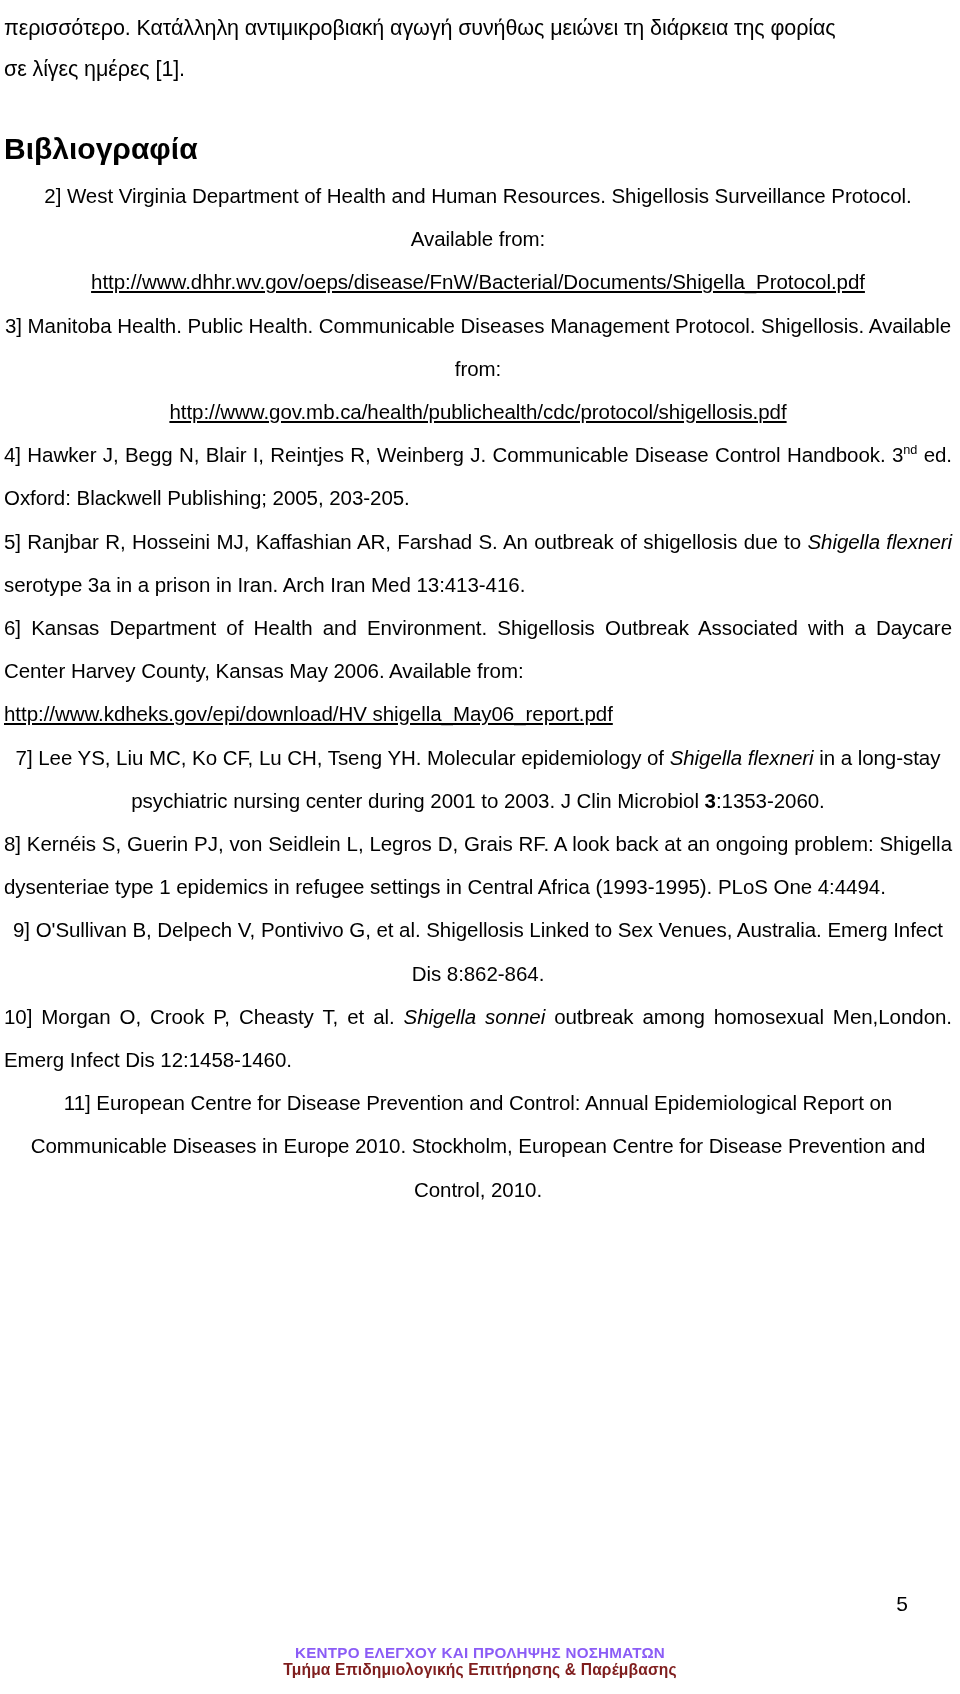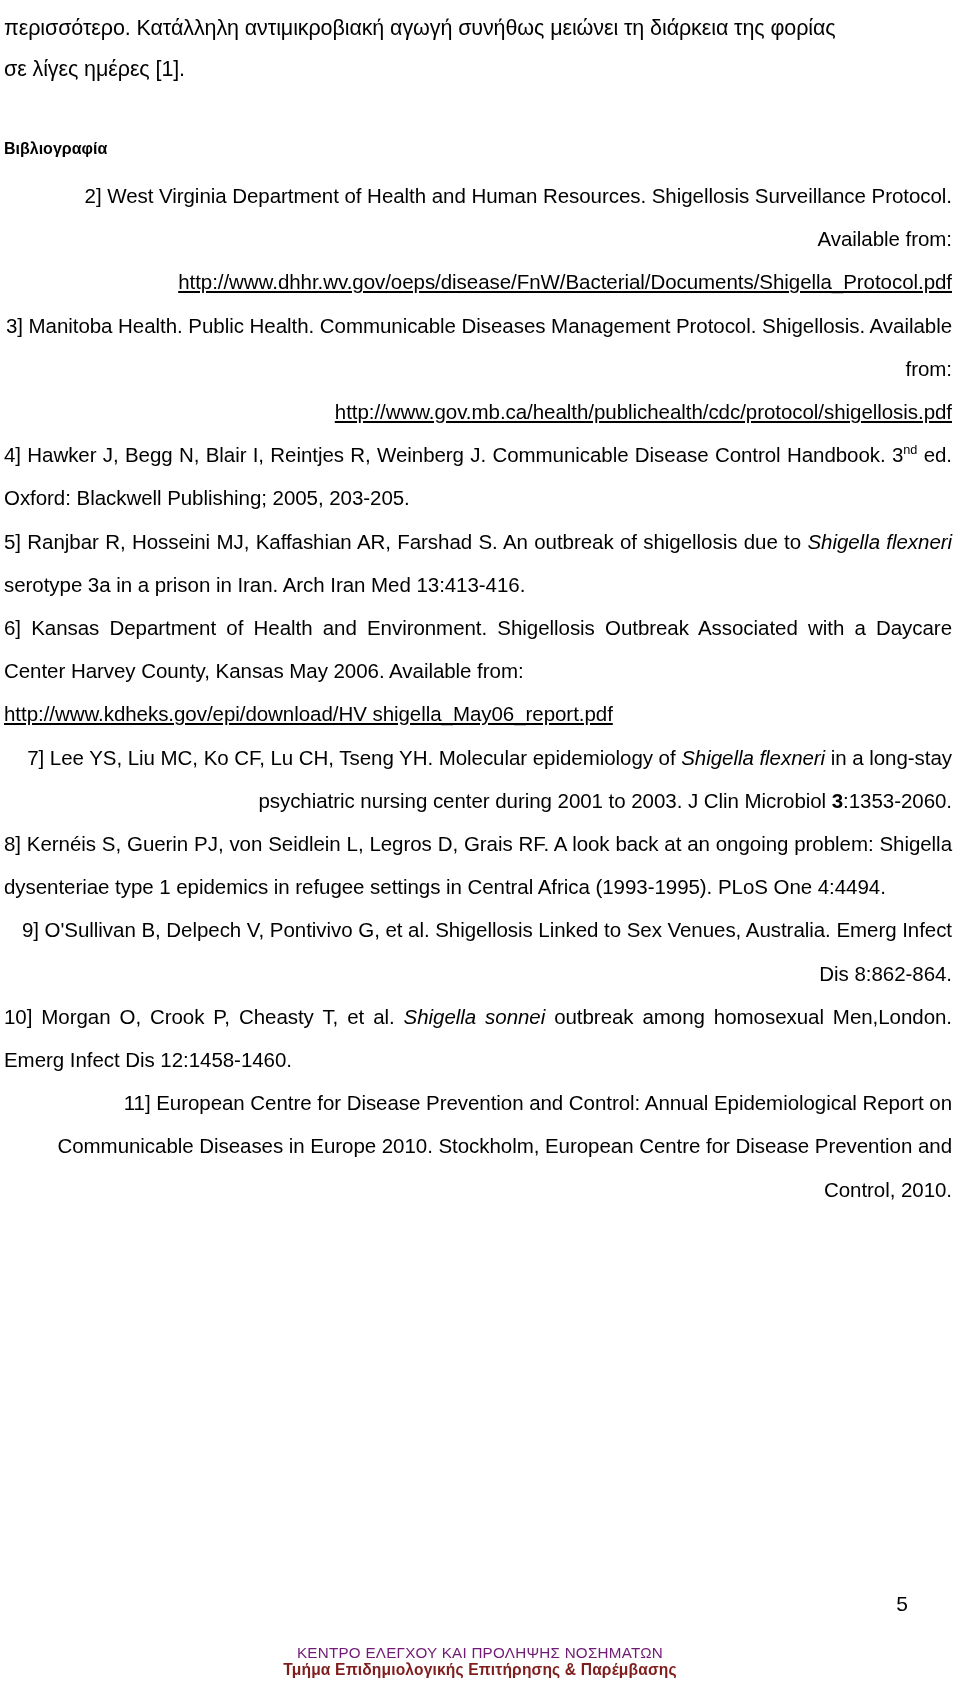--- a/index.html
+++ b/index.html
@@ -31,21 +31,21 @@
     text-align: justify;
     text-justify: inter-word;
     margin: 0;
     padding-top: 8px;
     letter-spacing: -0.1px;
   }
   .intro .lastline { display: block; }
 
   
   .heading {
-    font-size: 16px;
+    font-size: 30px;
     font-weight: bold;
     margin: 0;
     padding-top: 44px;
     padding-bottom: 10px;
     line-height: 30px;
   }
 
   
   .reflist {
     margin: 0;
@@ -55,21 +55,21 @@
   .ref {
     font-size: 20.5px;
     line-height: 43.2px;
     text-align: justify;
     text-justify: inter-word;
     margin: 0;
     padding: 0;
     letter-spacing: -0.05px;
   }
   
-  .ref.nojustify { text-align: right; }
+  .ref.nojustify { text-align: center; }
 
   a.url {
     color: #000000;
     text-decoration: underline;
     word-break: break-all;
   }
   .it { font-style: italic; }
   .bd { font-weight: bold; }
   sup.ord {
     font-size: 0.62em;
@@ -91,22 +91,22 @@
   .footer {
     position: absolute;
     left: 0;
     right: 0;
     top: 1645px;
     text-align: center;
     line-height: 1.08;
   }
   .footer-title {
     display: block;
-    color: #701a75;
-    font-weight: normal;
+    color: #8b5cf6;
+    font-weight: bold;
     font-size: 15.2px;
     letter-spacing: 0.25px;
   }
   .footer-sub {
     display: block;
     color: #7f1d1d;
     font-weight: bold;
     font-size: 15.6px;
     letter-spacing: 0.15px;
     padding-top: 1px;

